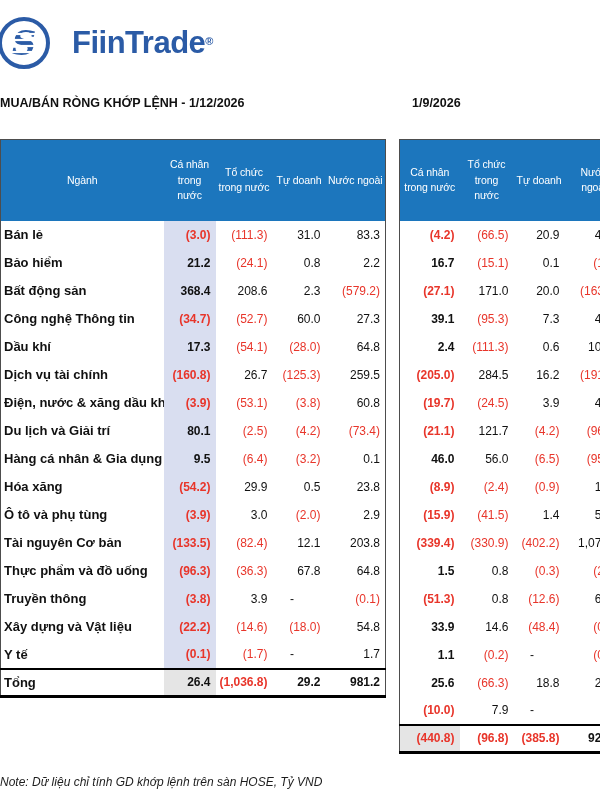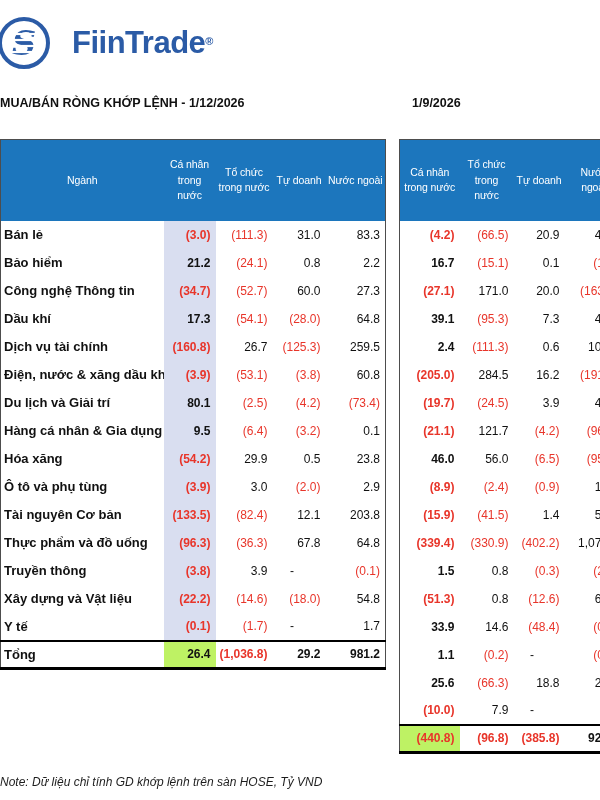--- a/index.html
+++ b/index.html
@@ -38,21 +38,21 @@
   .tbl tbody tr{height:28px;}
   .tbl tbody th{font-size:13px;font-weight:bold;text-align:left;padding-left:3px;white-space:nowrap;overflow:hidden;}
   .tbl tbody td{font-size:12px;text-align:right;padding-right:5px;white-space:nowrap;}
   .tbl tbody td.neg{color:var(--negative);}
   .tbl tbody td.dash{text-align:center;padding-right:14px;}
   .tbl-left tbody td.ind{background:var(--highlight-col);font-weight:bold;}
   .tbl-right tbody td.ind{font-weight:bold;}
   .tbl tbody tr.total th,.tbl tbody tr.total td{
     border-top:2px solid #000;border-bottom:3px solid #000;font-weight:bold;background:#fff;
   }
-  .tbl tbody tr.total td.ind{background:#bef264;}
+  .tbl tbody tr.total td.ind{background:#e5e5e5;}
 
   
   .note{margin-top:21px;font-size:12px;font-style:italic;color:#1d1d1d;}
 </style>
 </head>
 <body>
 
 <div class="page">
 
   <div class="brand">
@@ -104,20 +104,27 @@
             <td>83.3</td>
           </tr>
           <tr>
             <th scope="row">Bảo hiểm</th>
             <td class="ind">21.2</td>
             <td class="neg">(24.1)</td>
             <td>0.8</td>
             <td>2.2</td>
           </tr>
           <tr>
+            <th scope="row">Bất động sản</th>
+            <td class="ind">368.4</td>
+            <td>208.6</td>
+            <td>2.3</td>
+            <td class="neg">(579.2)</td>
+          </tr>
+          <tr>
             <th scope="row">Công nghệ Thông tin</th>
             <td class="ind neg">(34.7)</td>
             <td class="neg">(52.7)</td>
             <td>60.0</td>
             <td>27.3</td>
           </tr>
           <tr>
             <th scope="row">Dầu khí</th>
             <td class="ind">17.3</td>
             <td class="neg">(54.1)</td>

